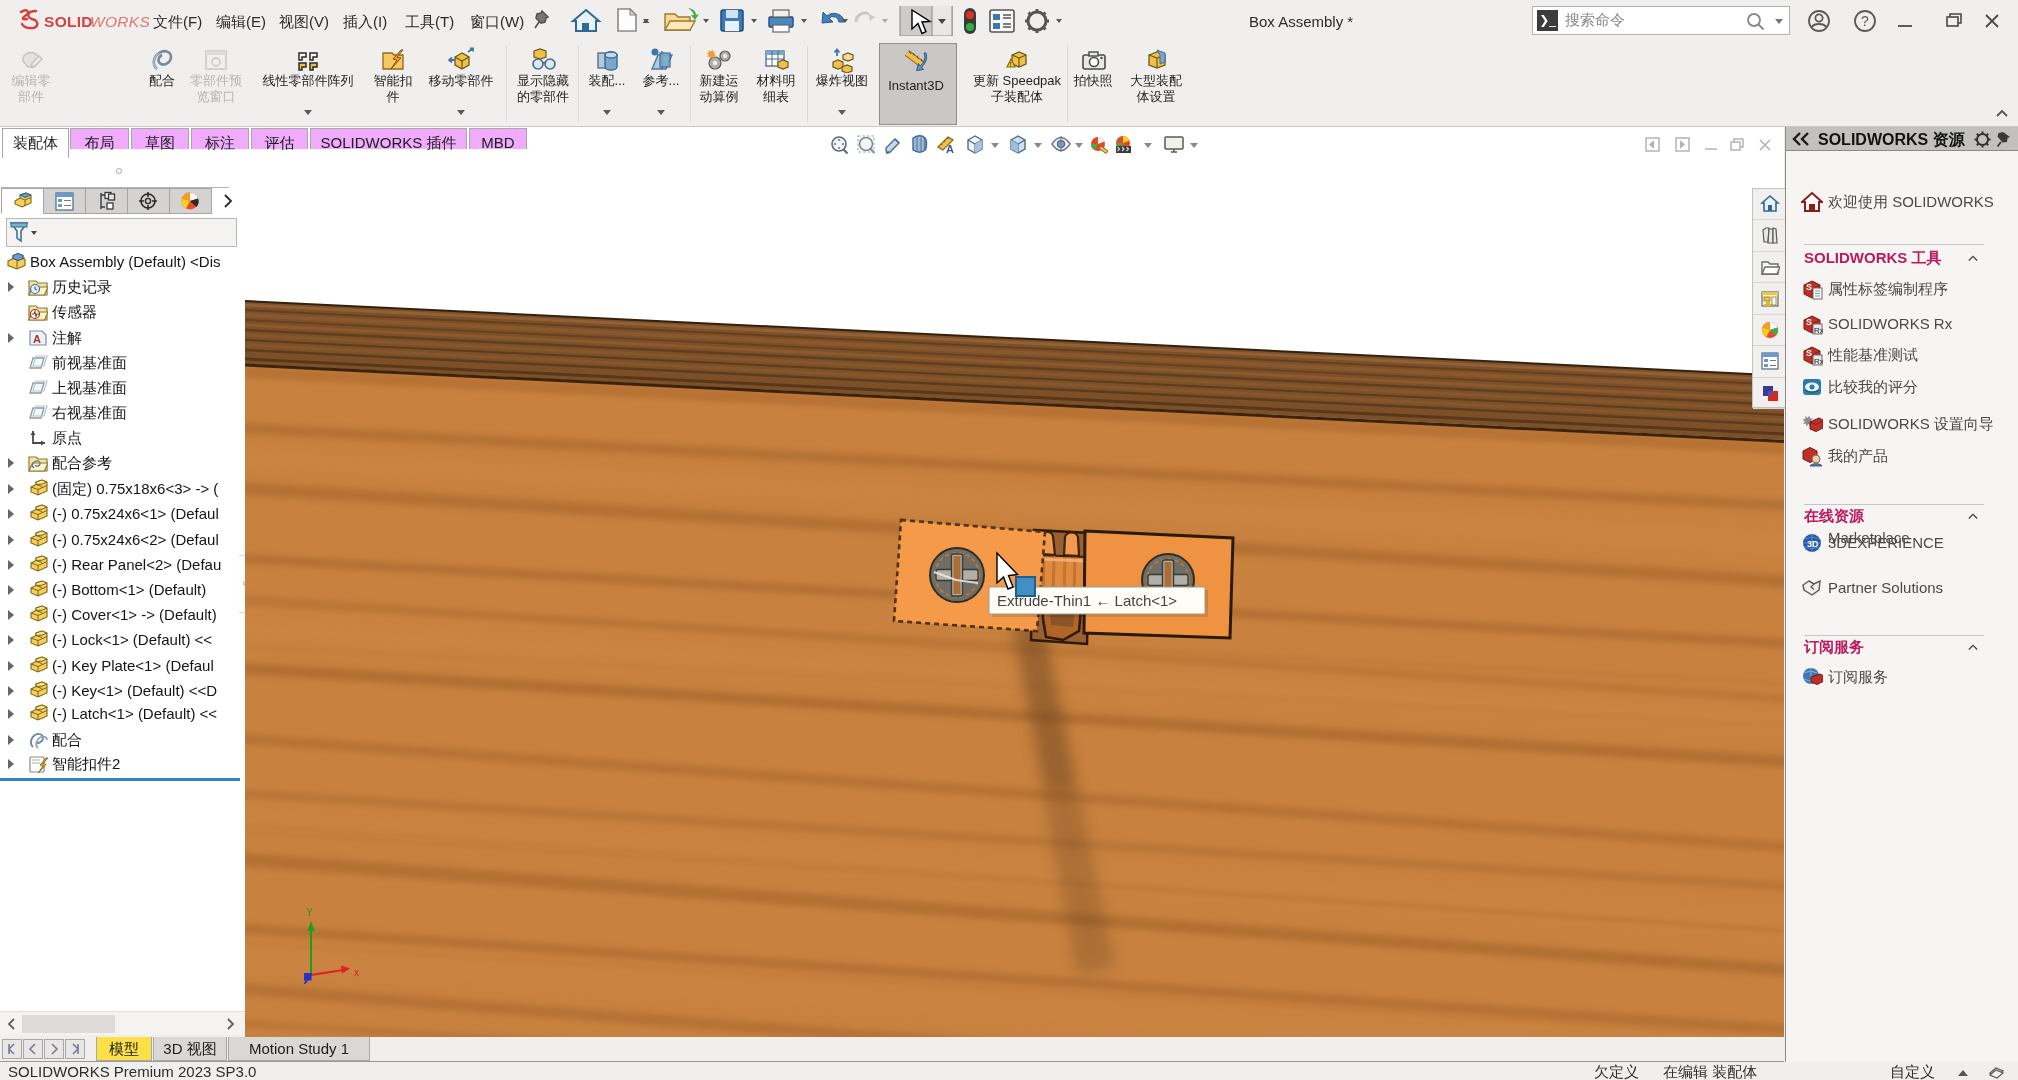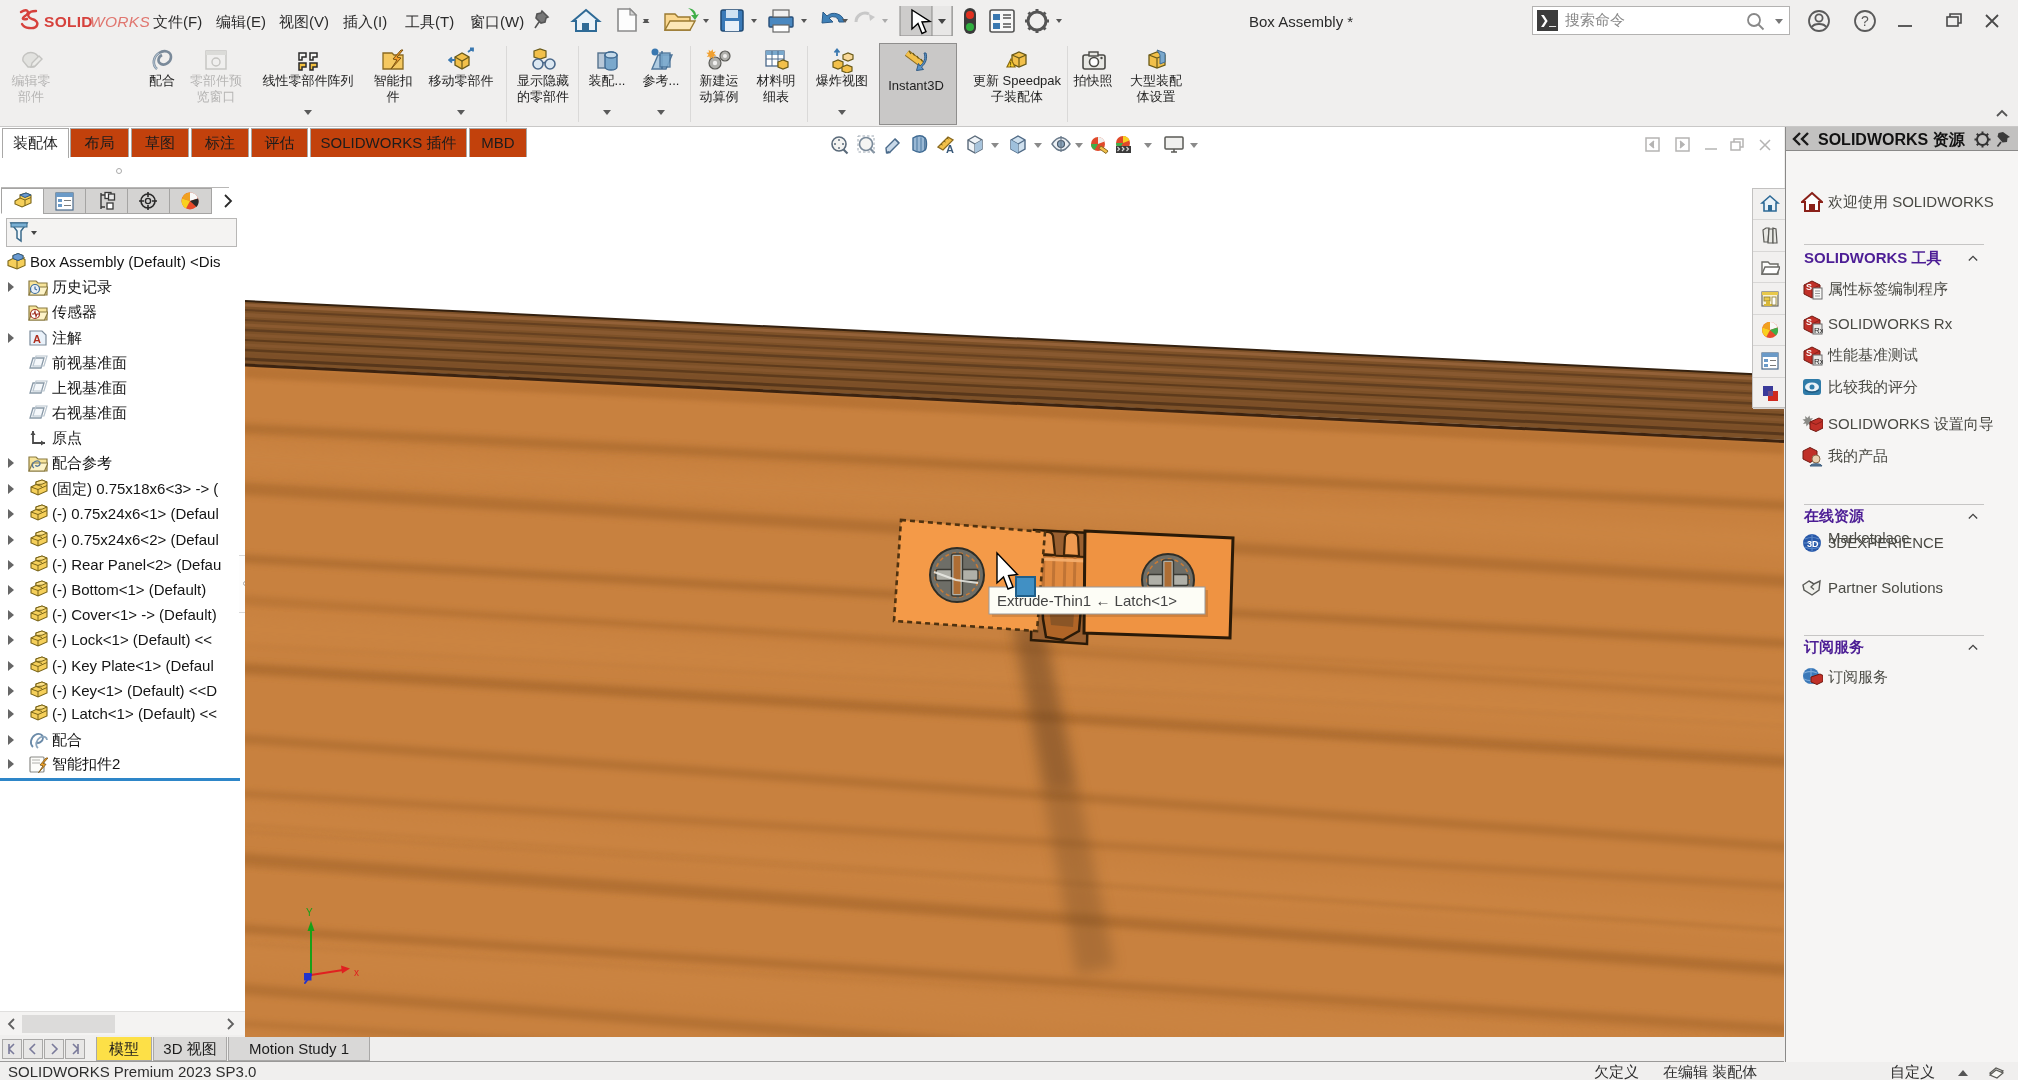--- a/index.html
+++ b/index.html
@@ -12,39 +12,39 @@
 
 #ribbon { position:absolute; left:0; top:42px; width:2018px; height:85px; background:#f0efee; border-bottom:1px solid #c9c8c7; }
 .ritem { position:absolute; top:0; height:84px; text-align:center; }
 .ricon { position:absolute; top:5px; left:50%; transform:translateX(-50%); }
 .rlab { position:absolute; top:31px; width:100%; font-size:13px; line-height:16px; color:#1f1f1f; white-space:pre-line; }
 .rlab.gray { color:#b6b5b4; }
 .rarr { position:absolute; top:68px; left:50%; transform:translateX(-50%); width:0; height:0; border-left:4px solid transparent; border-right:4px solid transparent; border-top:5px solid #5a5a5a; }
 .rsep { position:absolute; top:4px; height:76px; width:1px; background:#dad9d8; }
 
 #tabrow { position:absolute; left:0; top:127px; width:2018px; height:30px; background:transparent; z-index:5; }
-.ctab { position:absolute; top:1px; height:29px; background:#c2410c; border:1px solid #a9a8a7; border-bottom:none; font-size:15px; color:#1c1c1c; text-align:center; line-height:27px; }
+.ctab { position:absolute; top:1px; height:21px; background:#f0abfc; border:1px solid #a9a8a7; border-bottom:none; font-size:15px; color:#1c1c1c; text-align:center; line-height:27px; }
 .ctab.active { background:#ffffff; z-index:2; height:30px; }
 
 #leftpanel { position:absolute; left:0; top:157px; width:245px; height:878px; background:#ffffff; }
 .trow { position:absolute; left:0; width:245px; height:25px; font-size:15px; color:#141414; white-space:nowrap; overflow:hidden; }
 .trow .tx { position:absolute; left:52px; top:3px; }
 .trow .tx0 { position:absolute; left:28px; top:3px; }
 .exp { position:absolute; left:8px; top:7px; width:0; height:0; border-top:5px solid transparent; border-bottom:5px solid transparent; border-left:6px solid #666; }
 .ticon { position:absolute; left:28px; top:2px; width:20px; height:20px; }
 
 #viewport { position:absolute; left:245px; top:127px; width:1539px; height:910px; background:#ffffff; }
 
 #rstrip { position:absolute; left:1752px; top:188px; width:36px; height:220px; background:#f1f0ef; border:1px solid #c2c1c0; }
 .rscell { position:absolute; left:0; width:34px; height:31px; border-bottom:1px solid #d8d7d6; }
 
 #taskpane { position:absolute; left:1785px; top:127px; width:233px; height:935px; background:#f6f5f4; border-left:1px solid #8a8988; }
 #tphead { position:absolute; left:0; top:0; width:232px; height:24px; background:#c2c1c0; border-bottom:1px solid #8a8988; }
 .tpitem { position:absolute; left:42px; font-size:15px; color:#4a4a44; white-space:nowrap; }
-.tphdr { position:absolute; left:18px; font-size:15px; font-weight:bold; color:#4c1d95; }
+.tphdr { position:absolute; left:18px; font-size:15px; font-weight:bold; color:#be185d; }
 .tprule { position:absolute; left:18px; width:180px; height:1px; background:#c6c5c4; }
 .tpcaret { position:absolute; left:182px; width:10px; height:10px; }
 .tpicon { position:absolute; left:15px; width:22px; height:22px; }
 
 #hscroll { position:absolute; left:0; top:1011px; width:245px; height:24px; background:#f4f3f2; }
 #bottomtabs { position:absolute; left:0; top:1037px; width:1784px; height:25px; background:#f0efee; border-bottom:1px solid #9a9998; }
 .btab { position:absolute; top:0; height:24px; background:#d9d8d7; border:1px solid #a9a8a7; border-top:none; font-size:15px; color:#1c1c1c; text-align:center; line-height:23px; }
 .btab.active { background:#fde047; }
 #statusbar { position:absolute; left:0; top:1062px; width:2018px; height:18px; background:#f0efee; font-size:15px; color:#2e2e2e; }
 </style>

